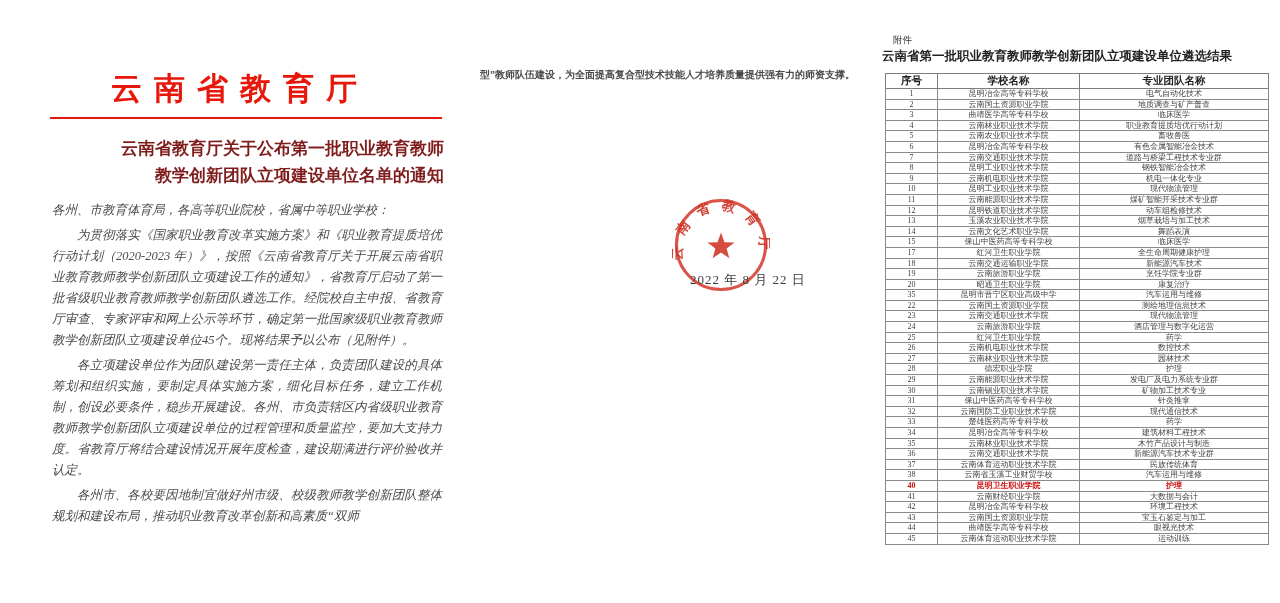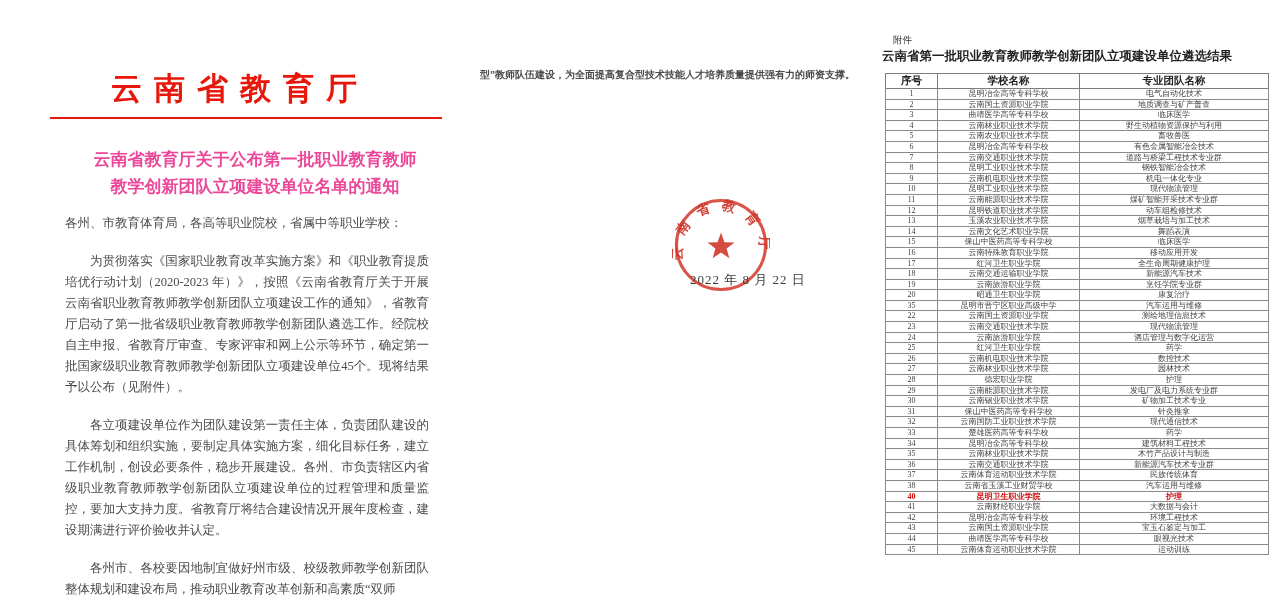--- a/index.html
+++ b/index.html
@@ -13,28 +13,28 @@
   .page3{left:880px;width:400px;}
 
   
   .agency{
     position:absolute;top:68px;left:0;width:100%;text-align:center;
     color:#e8170b;font-size:31px;font-weight:bold;letter-spacing:12px;margin:0;
     font-family:"Liberation Serif","DejaVu Serif",serif;
   }
   .red-rule{position:absolute;top:117px;left:20px;width:392px;height:2px;background:#e8170b;}
   .doc-title{
-    position:absolute;top:131px;left:10px;width:400px;text-align:center;
-    font-size:17px;font-weight:bold;color:#ec4899;line-height:27px;margin:15px;
+    position:absolute;top:131px;left:10px;width:400px;text-align:right;
+    font-size:17px;font-weight:bold;color:#7f1d1d;line-height:27px;margin:4px;
   }
   .body-text{
     position:absolute;top:196px;left:18px;width:398px;
     font-size:12.5px;line-height:21px;text-align:justify;color:#4a4a4a;
   }
-  .body-text p{margin:17px;}
+  .body-text p{margin:4px;font-style:italic;}
   .body-text p.indent{text-indent:2em;}
 
   
   .cont-text{
     position:absolute;top:64px;left:20px;width:386px;
     font-size:10px;line-height:22px;text-align:justify;color:#4a4a4a;font-weight:bold;
   }
   .attach-block{position:absolute;top:140px;left:45px;width:350px;font-size:12.5px;line-height:24px;color:#4a4a4a;}
   .attach-line2{margin-left:37px;}
   .seal{position:absolute;left:212px;top:196px;width:98px;height:98px;}
@@ -133,21 +133,21 @@
             <td>地质调查与矿产普查</td>
           </tr>
           <tr>
             <td>3</td>
             <td>曲靖医学高等专科学校</td>
             <td>临床医学</td>
           </tr>
           <tr>
             <td>4</td>
             <td>云南林业职业技术学院</td>
-            <td>野生动植物资源保护与利用</td>
+            <td>职业教育提质培优行动计划</td>
           </tr>
           <tr>
             <td>5</td>
             <td>云南农业职业技术学院</td>
             <td>畜牧兽医</td>
           </tr>
           <tr>
             <td>6</td>
             <td>昆明冶金高等专科学校</td>
             <td>有色金属智能冶金技术</td>
@@ -189,25 +189,20 @@
           </tr>
           <tr>
             <td>14</td>
             <td>云南文化艺术职业学院</td>
             <td>舞蹈表演</td>
           </tr>
           <tr>
             <td>15</td>
             <td>保山中医药高等专科学校</td>
             <td>临床医学</td>
-          </tr>
-          <tr>
-            <td>16</td>
-            <td>云南特殊教育职业学院</td>
-            <td>移动应用开发</td>
           </tr>
           <tr>
             <td>17</td>
             <td>红河卫生职业学院</td>
             <td>全生命周期健康护理</td>
           </tr>
           <tr>
             <td>18</td>
             <td>云南交通运输职业学院</td>
             <td>新能源汽车技术</td>

